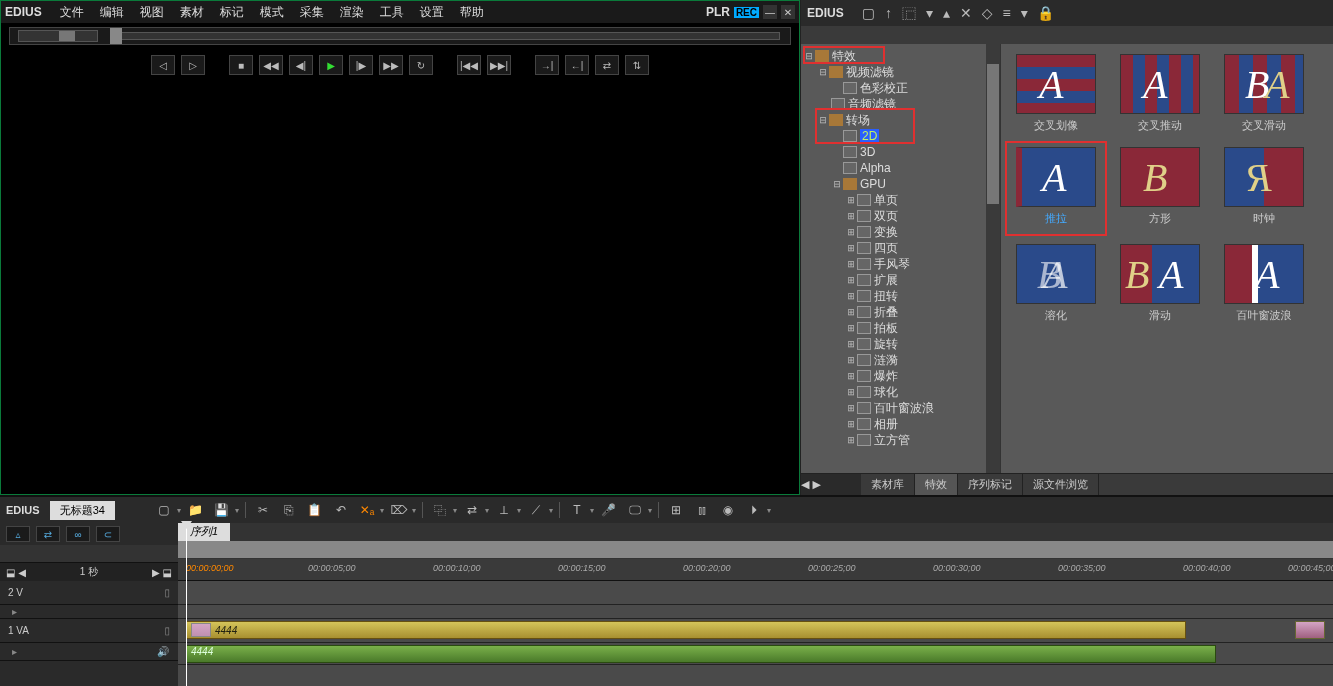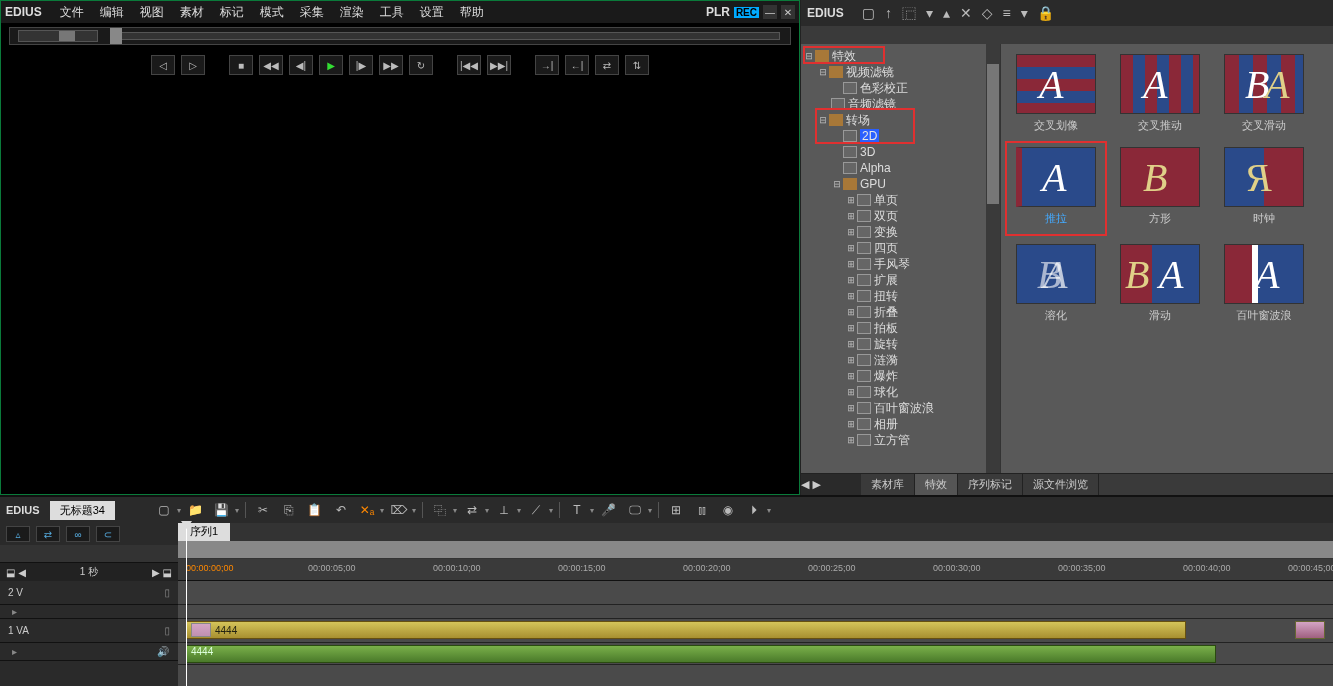--- a/index.html
+++ b/index.html
@@ -40,21 +40,21 @@
 .fx-body { flex:1; display:flex; overflow:hidden; }
 .tree-pane { width:200px; background:#595959; border-right:1px solid #333; overflow-y:auto; position:relative; }
 .tree-scroll { position:absolute; right:0; top:0; bottom:0; width:14px; background:#3a3a3a; }
 .tree-thumb { position:absolute; top:20px; width:12px; left:1px; height:140px; background:#777; }
 .tree { padding:4px 2px; font-size:12px; color:#ddd; }
 .tree-node { display:flex; align-items:center; height:16px; white-space:nowrap; }
 .tree-toggle { width:12px; text-align:center; color:#bbb; cursor:pointer; font-size:9px; }
 .tree-icon { width:14px; height:12px; background:#a87838; margin-right:3px; }
 .tree-icon.fx { background:#666; border:1px solid #999; }
 .tree-label { cursor:pointer; }
-.tree-label.sel { background:#2a5fff; color:#e5e5e5; padding:0 2px; }
+.tree-label.sel { background:#2a5fff; color:#bef264; padding:0 2px; }
 .hl-red { border:2px solid #e03030; position:absolute; pointer-events:none; }
 .thumb-pane { flex:1; background:#595959; display:flex; flex-direction:column; }
 .thumb-path { height:18px; background:#3a3a3a; padding:2px 6px; font-size:11px; display:flex; align-items:center; }
 .thumb-path-icon { width:12px; height:10px; background:#a87838; margin-right:4px; }
 .thumb-grid { flex:1; padding:10px; display:flex; flex-wrap:wrap; gap:14px; align-content:flex-start; overflow-y:auto; }
 .thumb { width:90px; display:flex; flex-direction:column; align-items:center; cursor:pointer; }
 .thumb-img { width:80px; height:60px; border:1px solid #333; position:relative; overflow:hidden; }
 .thumb-label { margin-top:4px; font-size:11px; color:#ccc; }
 .thumb.sel .thumb-label { color:#4af; }
 .thumb.sel { outline:2px solid #e03030; outline-offset:4px; padding-bottom:4px; }
@@ -74,21 +74,21 @@
 .tl-dd { font-size:8px; color:#888; margin-left:-2px; }
 .tl-body { flex:1; display:flex; }
 .tl-left { width:178px; background:#2a2a2a; display:flex; flex-direction:column; }
 .tl-mode-row { height:22px; display:flex; align-items:center; gap:6px; padding:0 6px; }
 .tl-mode-btn { width:24px; height:16px; background:#1a1a1a; border:1px solid #444; color:#5ad; display:flex; align-items:center; justify-content:center; font-size:10px; cursor:pointer; }
 .tl-seq-row { height:18px; display:flex; background:#333; border-bottom:1px solid #111; }
 .tl-scale-row { height:18px; display:flex; align-items:center; padding:0 6px; background:#222; font-size:10px; gap:6px; }
 .track-head { height:24px; display:flex; align-items:center; padding:0 8px; background:#2a2a2a; border-bottom:1px solid #111; font-size:10px; }
 .track-head .tn { flex:1; }
 .track-head .ti { color:#888; cursor:pointer; margin-left:4px; }
-.tl-right { flex:1; background:#4a4a4a; display:flex; flex-direction:column; position:relative; }
+.tl-right { flex:1; background:#4a4a4a; display:flex; flex-direction:column; position:relative;font-style:italic; }
 .seq-tab-row { height:18px; background:#333; display:flex; }
 .seq-tab { background:#ddd; color:#000; padding:1px 12px; font-size:11px; }
 .ruler { height:22px; background:#3a3a3a; position:relative; border-bottom:1px solid #111; font-family:monospace; font-size:9px; }
 .ruler-mark { position:absolute; top:4px; color:#aaa; }
 .ruler-mark.cur { color:#f80; }
 .playhead { position:absolute; left:8px; top:0; bottom:0; width:1px; background:#fff; z-index:5; }
 .playhead::before { content:""; position:absolute; top:-2px; left:-5px; width:11px; height:8px; background:#ddd; clip-path:polygon(0 0,100% 0,50% 100%); }
 .grey-track { height:18px; background:#888; border-bottom:1px solid #333; }
 .track-lane { height:24px; background:#4a4a4a; border-bottom:1px solid #222; position:relative; }
 .clip-v { position:absolute; left:8px; top:2px; height:18px; background:linear-gradient(#d4c45a,#a89030); border:1px solid #665010; display:flex; align-items:center; padding:0 4px; font-size:10px; color:#221; }

